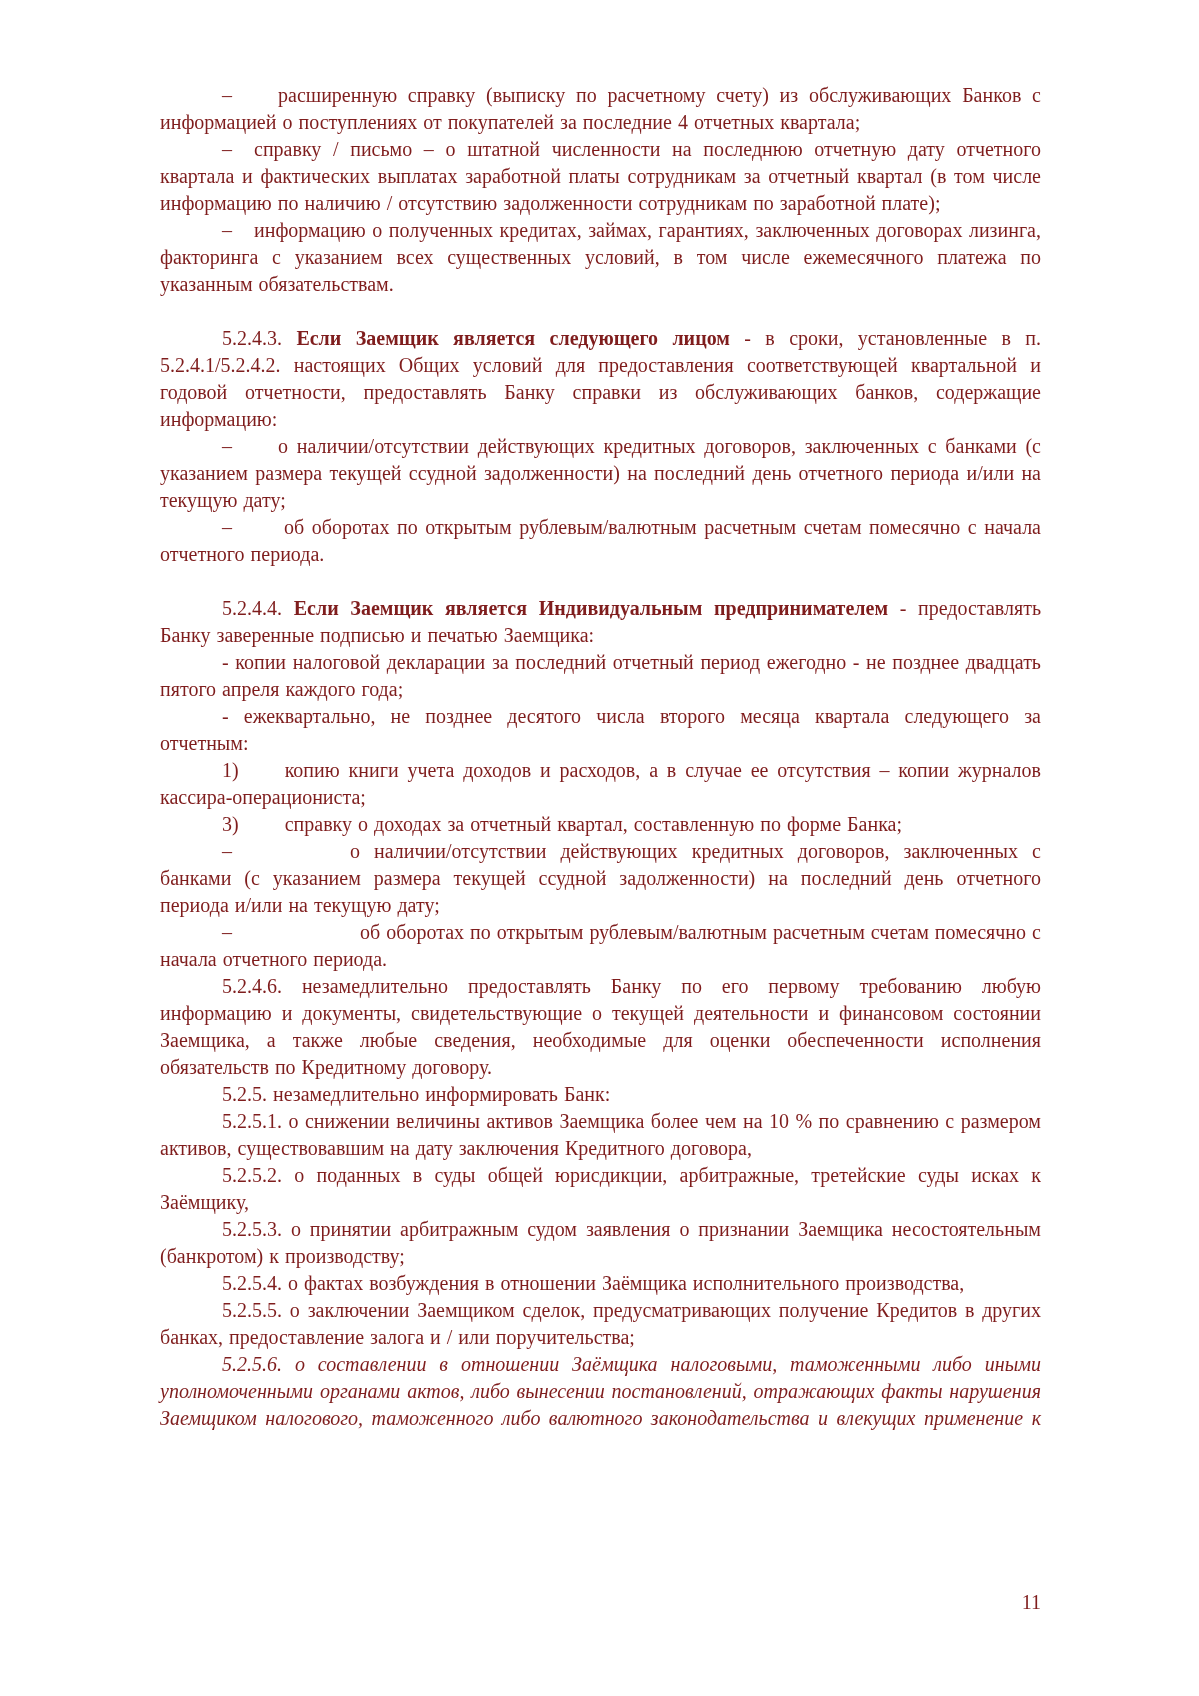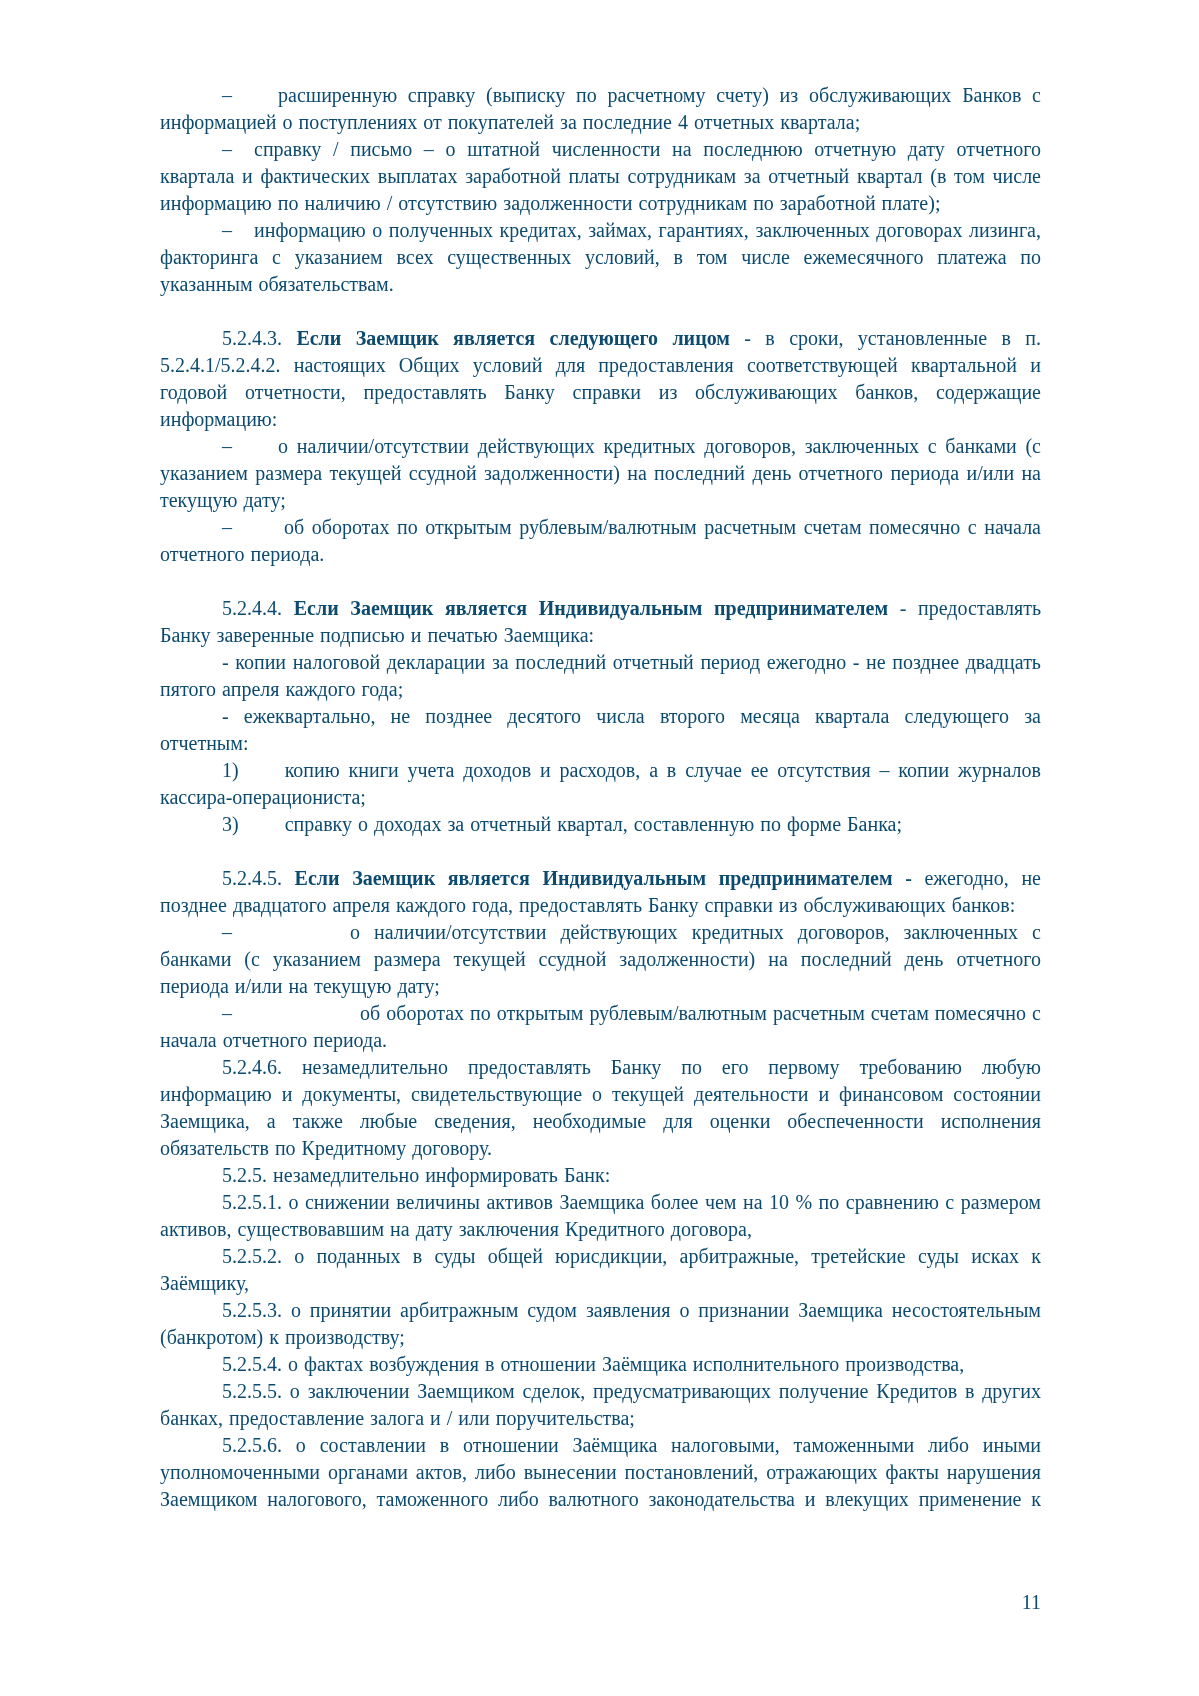--- a/index.html
+++ b/index.html
@@ -3,37 +3,37 @@
 <meta charset="utf-8">
 <style>
   html,body{margin:0;padding:0;background:#ffffff;}
   .page{
     position:relative;
     width:1199px;
     height:1636px;
     background:#ffffff;
     overflow:hidden;
     font-family:"Liberation Serif", serif;
-    color:#0c4a6e;
+    color:#7f1d1d;
   }
   .content{
     position:absolute;
     left:160px;
     top:82px;
     width:881px;
   }
   p.para{
     margin:0;
     text-align:justify;
     text-indent:62px;
     font-size:20px;
     line-height:27px;
     word-spacing:1px;
   }
-  p.para.justify-last{ text-align-last:justify; }
+  p.para.justify-last{ text-align-last:justify;font-style:italic; }
   .b{ font-weight:700; }
   .tab{ display:inline-block; height:1px; vertical-align:baseline; }
   .page-number{
     position:absolute;
     top:1589px;
     left:160px;
     width:881px;
     text-align:right;
     font-size:20px;
     line-height:27px;
@@ -48,21 +48,20 @@
       <p class="para"><span>–</span><span class="tab" style="width: 22px;"></span><span>справку / письмо – о штатной численности на последнюю отчетную дату отчетного квартала и фактических выплатах заработной платы сотрудникам за отчетный квартал (в том числе информацию по наличию / отсутствию задолженности сотрудникам по заработной плате);</span></p>
       <p class="para"><span>–</span><span class="tab" style="width: 22px;"></span><span>информацию о полученных кредитах, займах, гарантиях, заключенных договорах лизинга, факторинга с указанием всех существенных условий, в том числе ежемесячного платежа по указанным обязательствам.</span></p>
       <p class="para" style="margin-top: 27px;"><span>5.2.4.3. </span><span class="b">Если Заемщик является следующего лицом</span><span> - в сроки, установленные в п. 5.2.4.1/5.2.4.2. настоящих Общих условий для предоставления соответствующей квартальной и годовой отчетности, предоставлять Банку справки из обслуживающих банков, содержащие информацию:</span></p>
       <p class="para"><span>–</span><span class="tab" style="width: 46px;"></span><span>о наличии/отсутствии действующих кредитных договоров, заключенных с банками (с указанием размера текущей ссудной задолженности)  на последний день отчетного периода и/или на текущую дату;</span></p>
       <p class="para"><span>–</span><span class="tab" style="width: 52px;"></span><span>об  оборотах по открытым рублевым/валютным расчетным счетам помесячно с начала отчетного периода.</span></p>
       <p class="para" style="margin-top: 27px;"><span>5.2.4.4. </span><span class="b">Если Заемщик является Индивидуальным предпринимателем</span><span> - предоставлять Банку заверенные подписью и печатью Заемщика:</span></p>
       <p class="para"><span>- копии налоговой декларации за последний отчетный период ежегодно - не позднее двадцать пятого апреля каждого года;</span></p>
       <p class="para"><span>-  ежеквартально, не позднее десятого числа второго месяца квартала следующего за отчетным:</span></p>
       <p class="para"><span>1)</span><span class="tab" style="width: 46px;"></span><span>копию книги учета доходов и расходов, а в случае ее отсутствия  – копии журналов кассира-операциониста;</span></p>
       <p class="para"><span>3)</span><span class="tab" style="width: 46px;"></span><span>справку о доходах за отчетный квартал, составленную по форме Банка;</span></p>
-      <p class="para" style="margin-top: 27px;"><span>5.2.4.5. </span><span class="b">Если Заемщик является Индивидуальным предпринимателем -</span><span> ежегодно, не позднее двадцатого апреля каждого года, предоставлять Банку справки из обслуживающих банков:</span></p>
       <p class="para"><span>–</span><span class="tab" style="width: 118px;"></span><span>о наличии/отсутствии действующих кредитных договоров, заключенных с банками (с указанием размера текущей ссудной задолженности)  на последний день отчетного периода и/или на текущую дату;</span></p>
       <p class="para"><span>–</span><span class="tab" style="width: 128px;"></span><span>об  оборотах по открытым рублевым/валютным расчетным счетам помесячно с начала отчетного периода.</span></p>
       <p class="para"><span>5.2.4.6.  незамедлительно  предоставлять  Банку  по  его  первому  требованию  любую информацию и документы, свидетельствующие о текущей деятельности и финансовом состоянии Заемщика, а также любые сведения, необходимые для оценки обеспеченности исполнения обязательств по Кредитному договору.</span></p>
       <p class="para"><span>5.2.5. незамедлительно информировать Банк:</span></p>
       <p class="para"><span>5.2.5.1. о снижении величины активов Заемщика более чем на 10 % по сравнению с размером активов, существовавшим на дату заключения Кредитного договора,</span></p>
       <p class="para"><span>5.2.5.2. о поданных в суды общей юрисдикции, арбитражные, третейские суды исках к Заёмщику,</span></p>
       <p class="para"><span>5.2.5.3. о принятии арбитражным судом заявления о признании Заемщика несостоятельным (банкротом) к производству;</span></p>
       <p class="para"><span>5.2.5.4. о фактах возбуждения в отношении Заёмщика исполнительного производства,</span></p>
       <p class="para"><span>5.2.5.5. о  заключении  Заемщиком  сделок,  предусматривающих  получение  Кредитов  в других банках, предоставление залога и / или поручительства;</span></p>
       <p class="para justify-last"><span>5.2.5.6. о  составлении  в  отношении  Заёмщика  налоговыми,  таможенными  либо  иными уполномоченными органами актов, либо вынесении постановлений, отражающих факты нарушения Заемщиком налогового, таможенного либо валютного законодательства и влекущих применение к</span></p>

